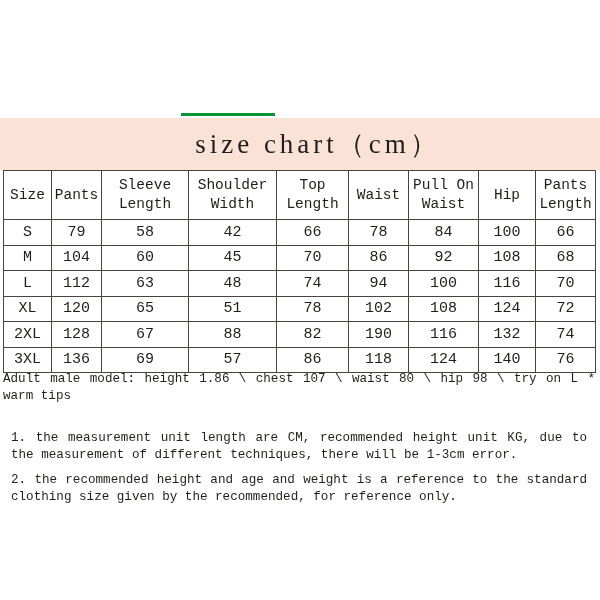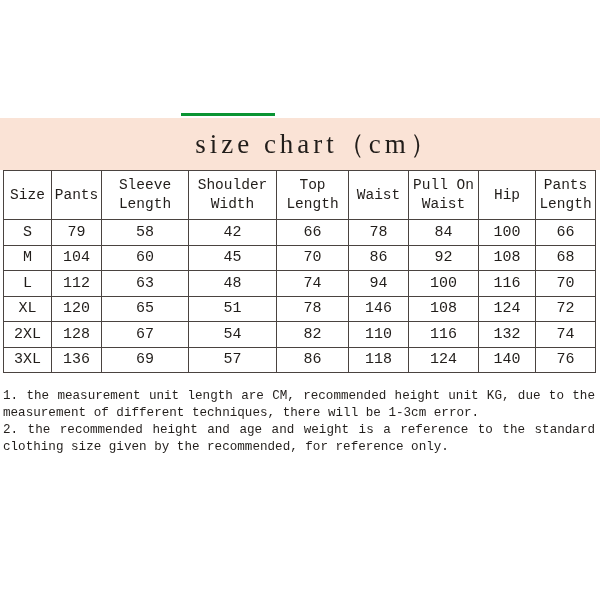--- a/index.html
+++ b/index.html
@@ -120,21 +120,21 @@
     text-align-last: left;
     white-space: normal;
   }
   .note-model {
     margin: 0;
   }
   .note-gap {
     height: 17px;
   }
   .note-item {
-    margin: 0;
+    margin: 8px;
   }
 </style>
 </head>
 <body>
 
 <div id="page">
 
   <div class="top-spacer"></div>
 
   <div class="green-rule"></div>
@@ -202,50 +202,51 @@
           <td>100</td>
           <td>116</td>
           <td>70</td>
         </tr>
         <tr>
           <td>XL</td>
           <td>120</td>
           <td>65</td>
           <td>51</td>
           <td>78</td>
-          <td>146</td>
+          <td>102</td>
           <td>108</td>
           <td>124</td>
           <td>72</td>
         </tr>
         <tr>
           <td>2XL</td>
           <td>128</td>
           <td>67</td>
-          <td>54</td>
+          <td>88</td>
           <td>82</td>
-          <td>110</td>
+          <td>190</td>
           <td>116</td>
           <td>132</td>
           <td>74</td>
         </tr>
         <tr>
           <td>3XL</td>
           <td>136</td>
           <td>69</td>
           <td>57</td>
           <td>86</td>
           <td>118</td>
           <td>124</td>
           <td>140</td>
           <td>76</td>
         </tr>
       </tbody>
     </table>
   </div>
 
   <div class="notes">
+    <div class="note note-model">Adult male model: height 1.86 \ chest 107 \ waist 80 \ hip 98 \ try on L * warm tips</div>
     <div class="note-gap"></div>
     <div class="note note-item">1. the measurement unit length are CM, recommended height unit KG, due to the measurement of different techniques, there will be 1-3cm error.</div>
     <div class="note note-item">2. the recommended height and age and weight is a reference to the standard clothing size given by the recommended, for reference only.</div>
   </div>
 
 </div>
 
 </body></html>

